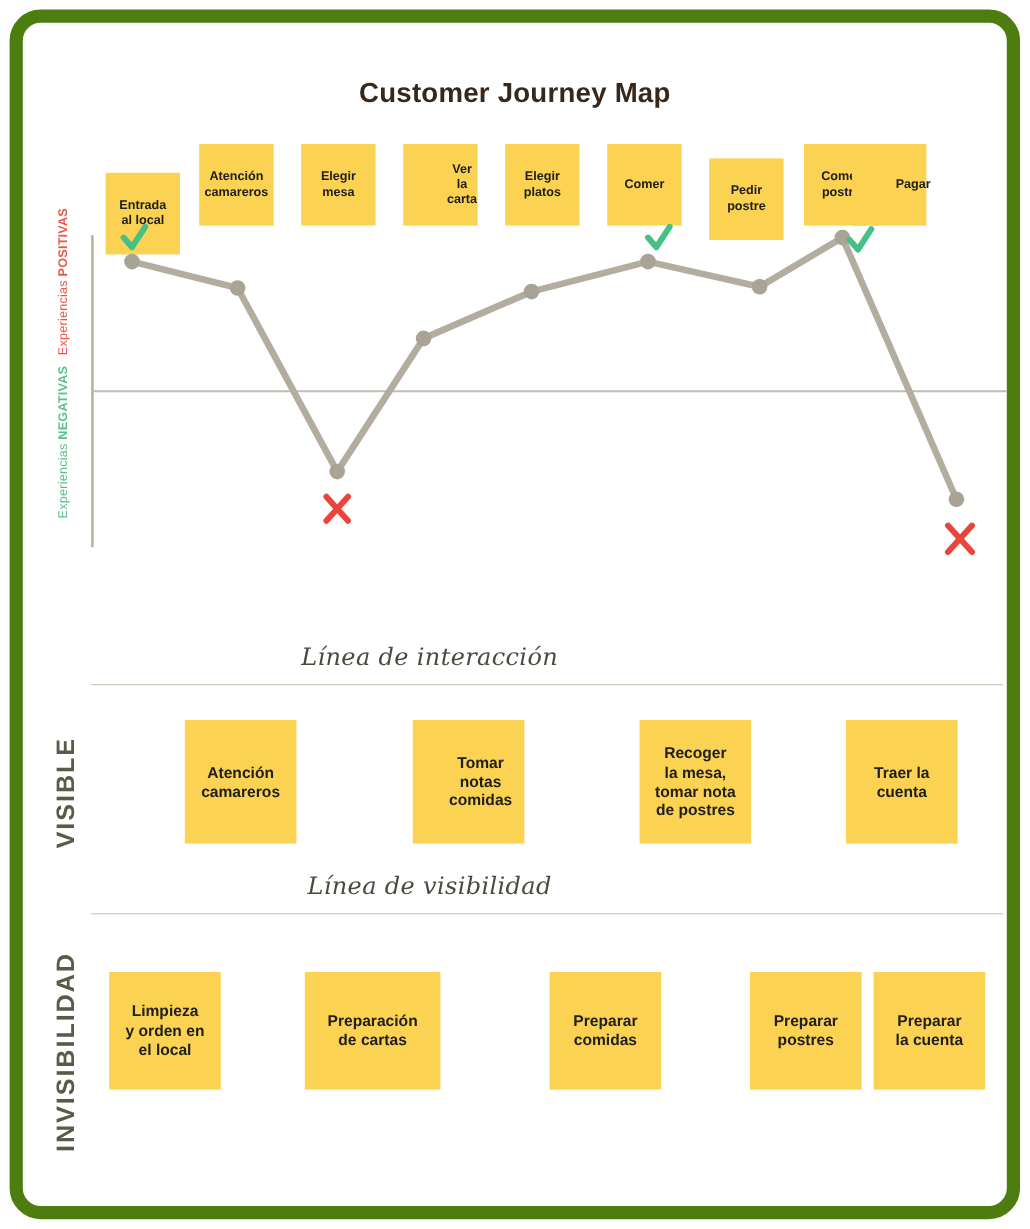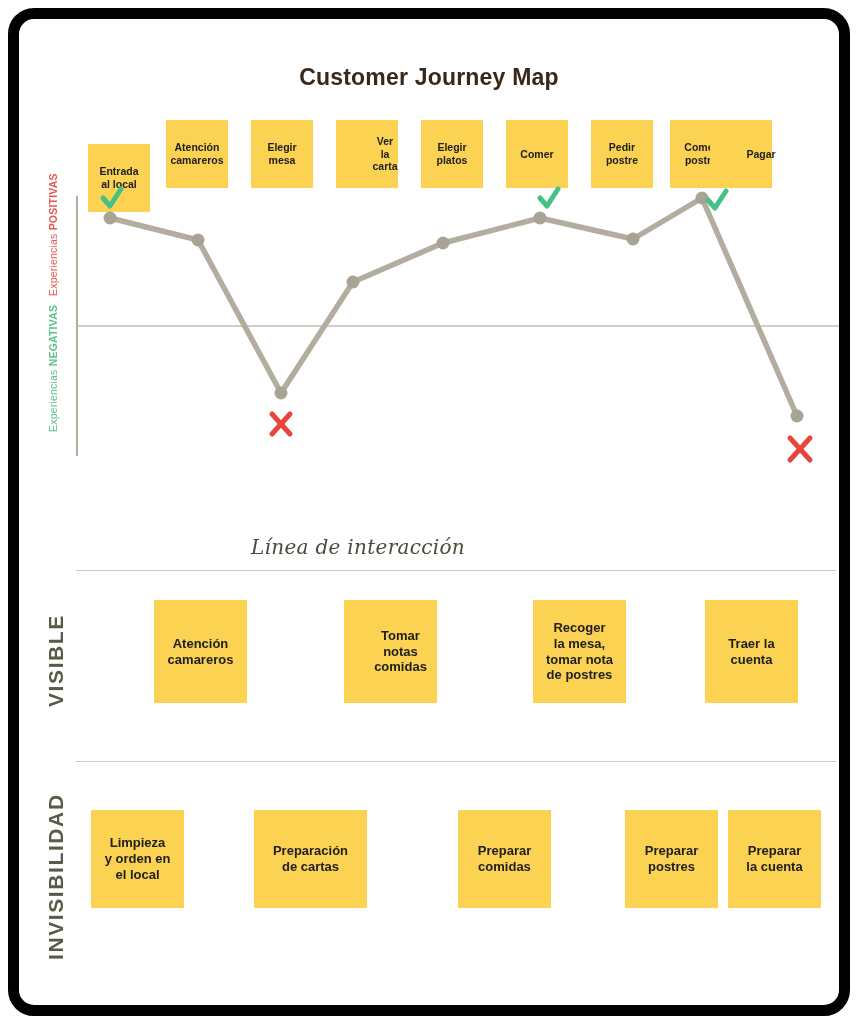--- a/index.html
+++ b/index.html
@@ -16,21 +16,21 @@
 
   
   #frame {
     position: absolute;
     left: 8px;
     top: 8px;
     width: 842px;
     height: 1008px;
     box-sizing: border-box;
     background: #ffffff;
-    border: 11px solid #000000;
+    border: 11px solid #4d7c0f;
     border-radius: 26px;
     overflow: hidden;
   }
 
   
   #canvas {
     position: absolute;
     left: -19px;
     top: -19px;
     width: 858px;
@@ -164,21 +164,21 @@
     </span>
   </div>
   <div class="card stage-card" style="left:421px;">
     <span>
       <span>Elegir</span><br><span>platos</span>
     </span>
   </div>
   <div class="card stage-card" style="left:506px;">
     <span>Comer</span>
   </div>
-  <div class="card stage-card" style="left:591px;">
+  <div class="card stage-card" style="left:591px;margin-top:12px;">
     <span>
       <span>Pedir</span><br><span>postre</span>
     </span>
   </div>
   <div class="card stage-card" style="left:670px;">
     <span>
       <span>Comer</span><br><span>postre</span>
     </span>
   </div>
   <div class="card stage-card" style="left:710px;padding-left:44px;">
@@ -255,20 +255,21 @@
     </span>
   </div>
 
   <div class="card visible-card" style="left:705px; top:600px; width:93px; height:103px;">
     <span>
       <span>Traer la</span><br>
       <span>cuenta</span>
     </span>
   </div>
 
+  <div class="divider-caption" style="top:726px;">Línea de visibilidad</div>
   <div class="divider-rule" style="top:761px;"></div>
 
   <div class="row-label" id="label-invisible">INVISIBILIDAD</div>
 
   <div class="card invisible-card" style="left:254px; top:810px; width:113px; height:98px;">
     <span>
       <span>Preparación</span><br>
       <span>de cartas</span>
     </span>
   </div>

